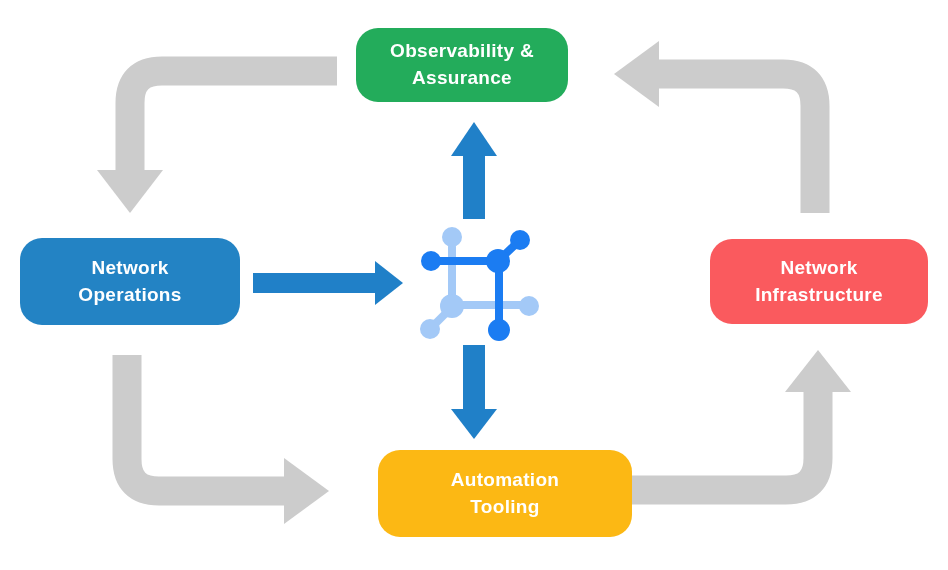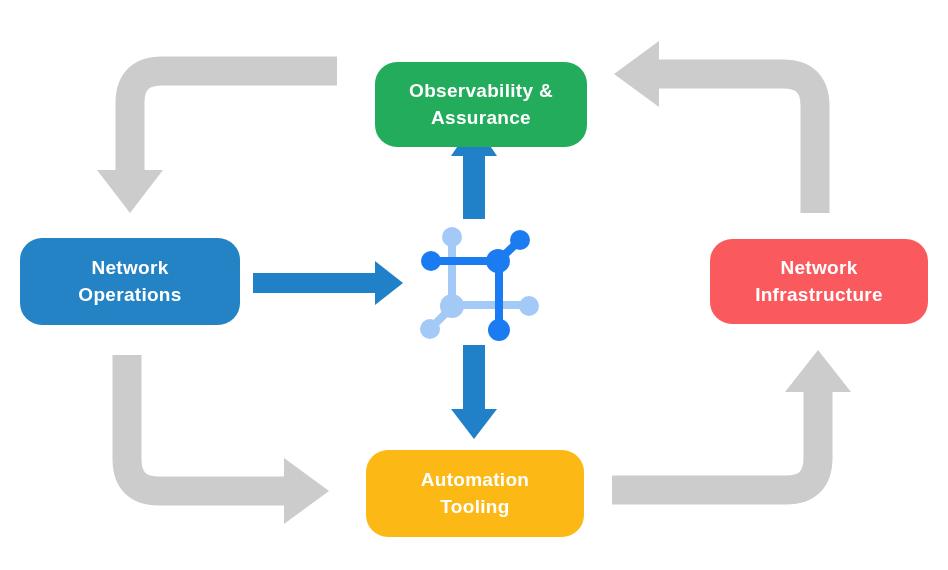--- a/index.html
+++ b/index.html
@@ -25,24 +25,24 @@
     color: #ffffff;
     font-size: 19px;
     font-weight: 700;
     letter-spacing: 0.3px;
     line-height: 1.4;
     white-space: pre-line;
     border-radius: 22px;
     box-sizing: border-box;
     padding: 8px 10px;
   }
-  .node-observability        { left: 375px; top: 28px;  width: 212px; height: 85px; margin-top: 34px; }
+  .node-observability        { left: 356px; top: 28px;  width: 212px; height: 74px; }
   .node-network-operations   { left: 20px;  top: 238px; width: 220px; height: 87px; }
   .node-network-infrastructure { left: 710px; top: 239px; width: 218px; height: 85px; }
-  .node-automation-tooling   { left: 366px; top: 450px; width: 218px; height: 87px; }
+  .node-automation-tooling   { left: 378px; top: 450px; width: 254px; height: 87px; }
   .gray-path, .blue-path { fill: none; }
 </style>
 </head>
 <body>
 
 <div class="canvas">
 
   <svg class="arrows-layer" viewBox="0 0 948 570" xmlns="http://www.w3.org/2000/svg">
 
     <g style="color: rgb(204, 204, 204);">

